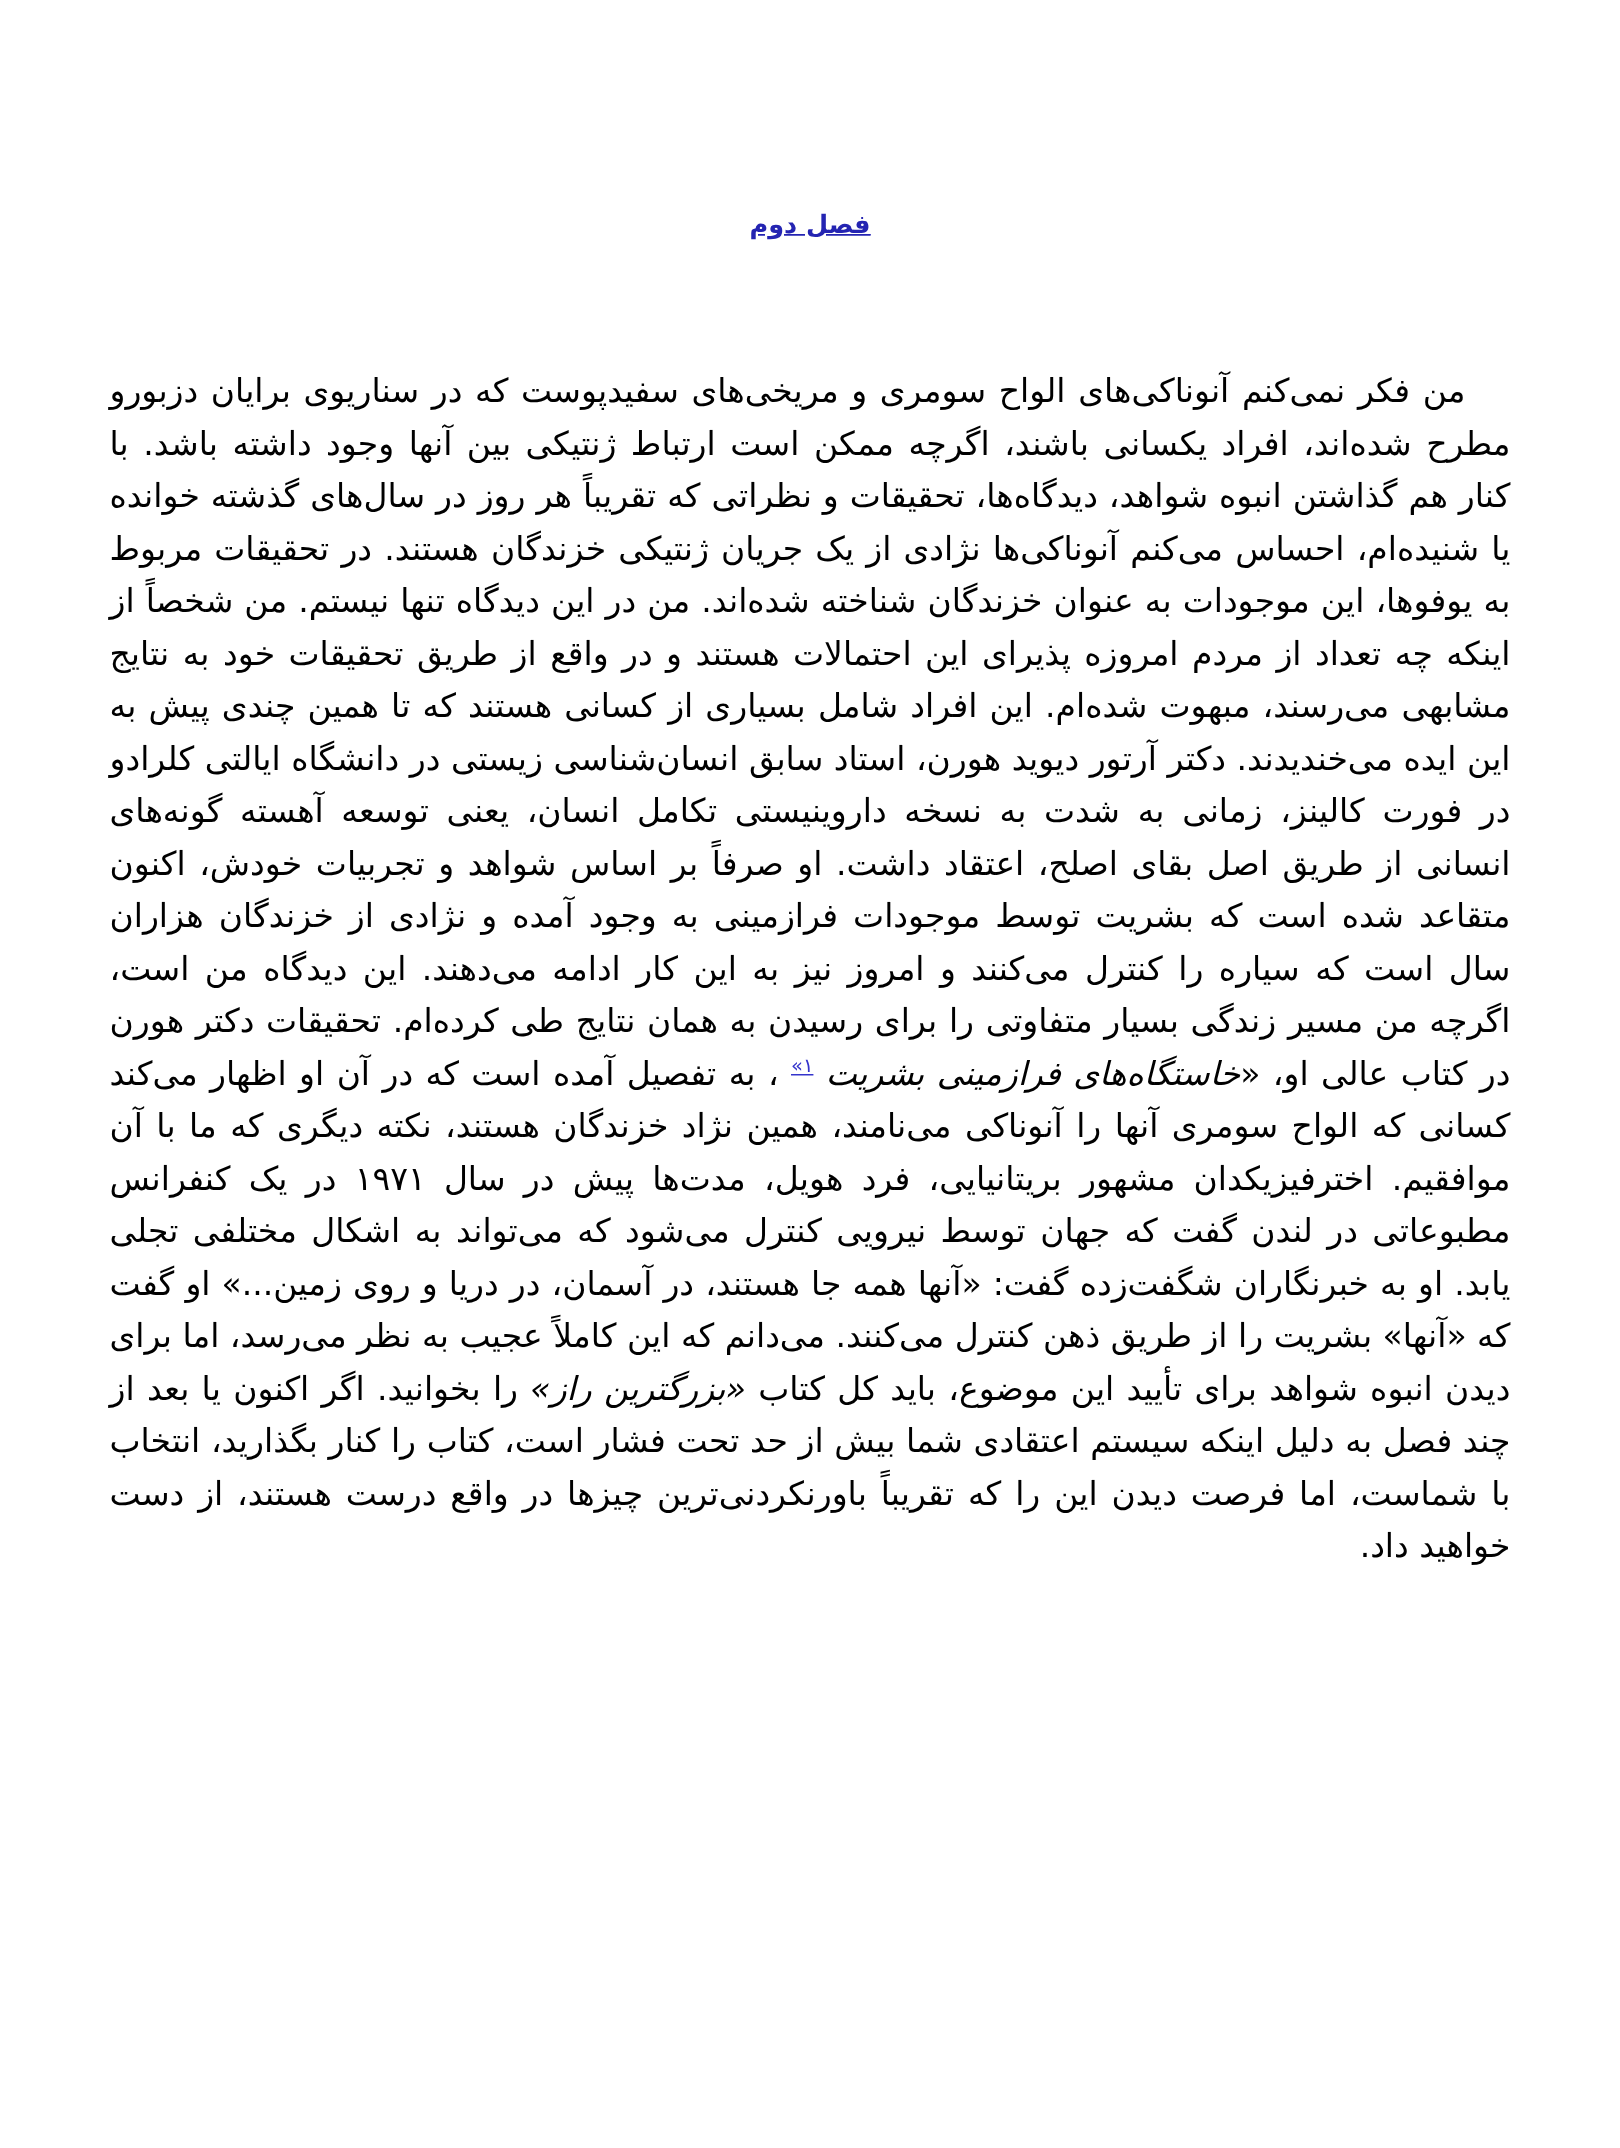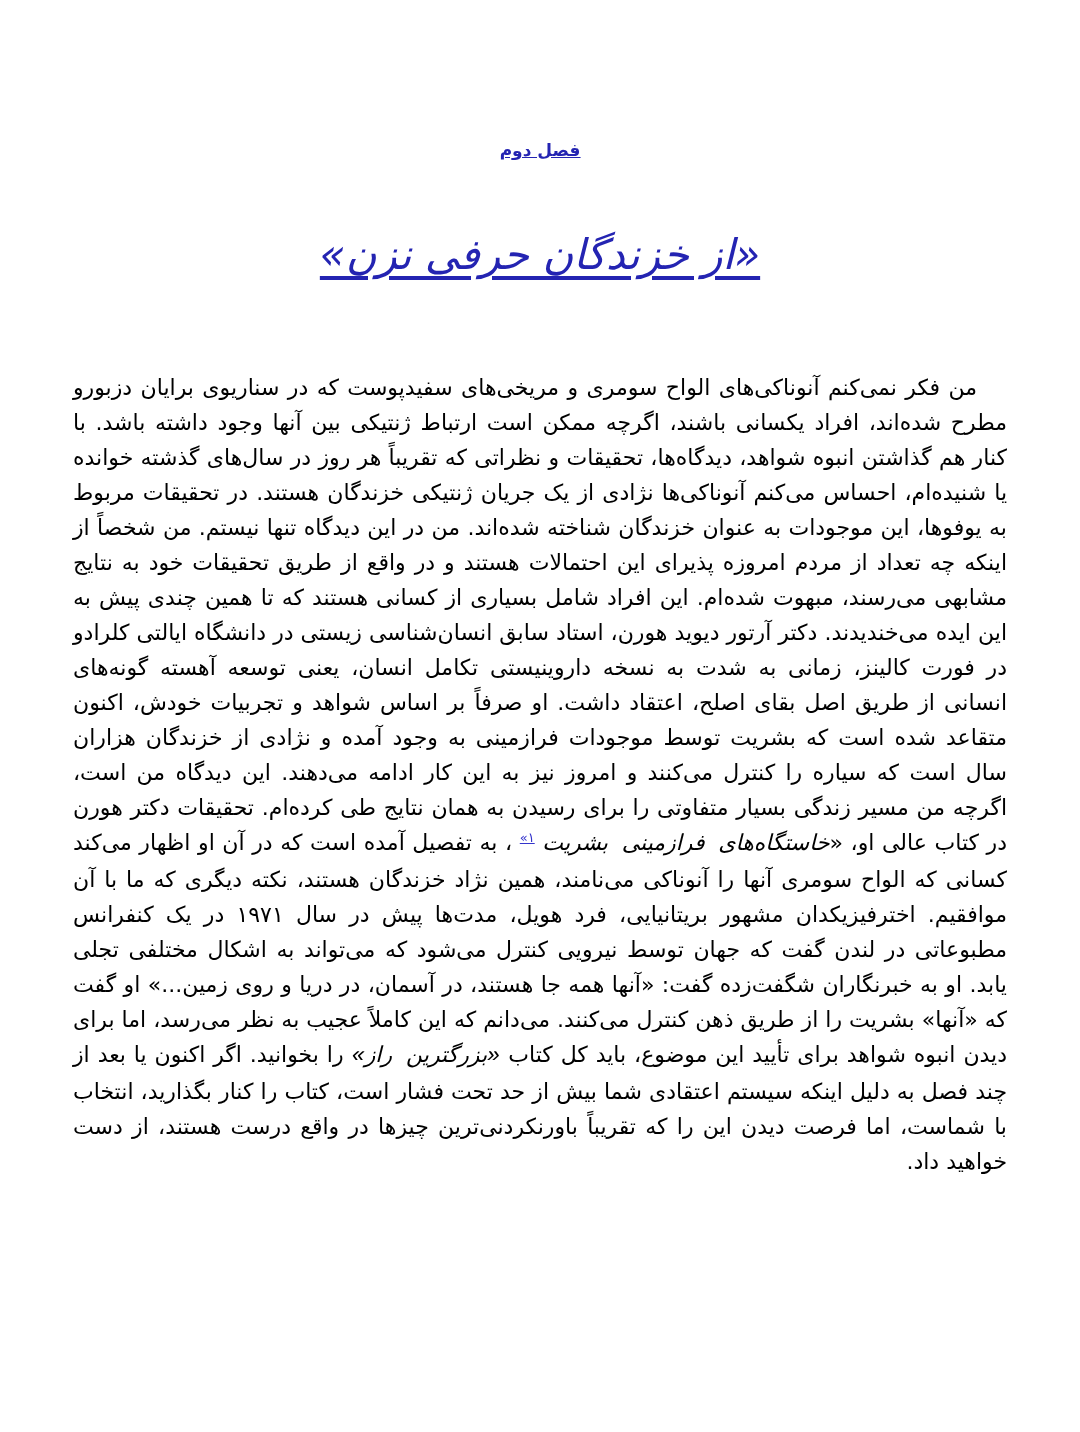--- a/index.html
+++ b/index.html
@@ -43,42 +43,41 @@
     line-height: 35px;
     text-align: justify;
   }
   .para { margin: 0; padding: 0; }
   .para1 .leadword {
     font-size: 47px;
     line-height: 35px;
     vertical-align: baseline;
   }
   .para2 { text-indent: 30px; }
-  .book-title { font-style: italic; font-family: Liberation Mono, monospace; }
+  .book-title { font-style: italic; }
   .footnote-ref {
     color: var(--footnote, #3434cc);
     text-decoration: underline;
     font-size: 13px;
     vertical-align: super;
     line-height: 0;
     direction: ltr;
     unicode-bidi: bidi-override;
     cursor: pointer;
   }
 </style>
 </head>
 <body style="background: rgb(255, 255, 255);">
 
 <div class="page">
 
   <div class="chapter-heading">
     <a>فصل دوم</a>
   </div>
 
-  <h1 class="main-title">«از خزندگان حرفی نزن»</h1>
 
   <div class="body-text">
 
 
     <p class="para para2"><span>من فکر نمی‌کنم آنوناکی‌های الواح سومری و مریخی‌های سفیدپوست که در سناریوی برایان دزبورو مطرح شده‌اند، افراد یکسانی باشند، اگرچه ممکن است ارتباط ژنتیکی بین آنها وجود داشته باشد. با کنار هم گذاشتن انبوه شواهد، دیدگاه‌ها، تحقیقات و نظراتی که تقریباً هر روز در سال‌های گذشته خوانده یا شنیده‌ام، احساس می‌کنم آنوناکی‌ها نژادی از یک جریان ژنتیکی خزندگان هستند. در تحقیقات مربوط به یوفوها، این موجودات به عنوان خزندگان شناخته شده‌اند. من در این دیدگاه تنها نیستم. من شخصاً از اینکه چه تعداد از مردم امروزه پذیرای این احتمالات هستند و در واقع از طریق تحقیقات خود به نتایج مشابهی می‌رسند، مبهوت شده‌ام. این افراد شامل بسیاری از کسانی هستند که تا همین چندی پیش به این ایده می‌خندیدند. دکتر آرتور دیوید هورن، استاد سابق انسان‌شناسی زیستی در دانشگاه ایالتی کلرادو در فورت کالینز، زمانی به شدت به نسخه داروینیستی تکامل انسان، یعنی توسعه آهسته گونه‌های انسانی از طریق اصل بقای اصلح، اعتقاد داشت. او صرفاً بر اساس شواهد و تجربیات خودش، اکنون متقاعد شده است که بشریت توسط موجودات فرازمینی به وجود آمده و نژادی از خزندگان هزاران سال است که سیاره را کنترل می‌کنند و امروز نیز به این کار ادامه می‌دهند. این دیدگاه من است، اگرچه من مسیر زندگی بسیار متفاوتی را برای رسیدن به همان نتایج طی کرده‌ام. تحقیقات دکتر هورن در کتاب عالی او، «</span><em class="book-title">خاستگاه‌های فرازمینی بشریت</em> <sup class="footnote-ref">«۱</sup> <span>، به تفصیل آمده است که در آن او اظهار می‌کند کسانی که الواح سومری آنها را آنوناکی می‌نامند، همین نژاد خزندگان هستند، نکته دیگری که ما با آن موافقیم. اخترفیزیکدان مشهور بریتانیایی، فرد هویل، مدت‌ها پیش در سال ۱۹۷۱ در یک کنفرانس مطبوعاتی در لندن گفت که جهان توسط نیرویی کنترل می‌شود که می‌تواند به اشکال مختلفی تجلی یابد. او به خبرنگاران شگفت‌زده گفت: «آنها همه جا هستند، در آسمان، در دریا و روی زمین...» او گفت که «آنها» بشریت را از طریق ذهن کنترل می‌کنند. می‌دانم که این کاملاً عجیب به نظر می‌رسد، اما برای دیدن انبوه شواهد برای تأیید این موضوع، باید کل کتاب</span> <em class="book-title">«بزرگترین راز»</em> <span>را بخوانید. اگر اکنون یا بعد از چند فصل به دلیل اینکه سیستم اعتقادی شما بیش از حد تحت فشار است، کتاب را کنار بگذارید، انتخاب با شماست، اما فرصت دیدن این را که تقریباً باورنکردنی‌ترین چیزها در واقع درست هستند، از دست خواهید داد.</span></p>
 
   </div>
 
 </div>
 

